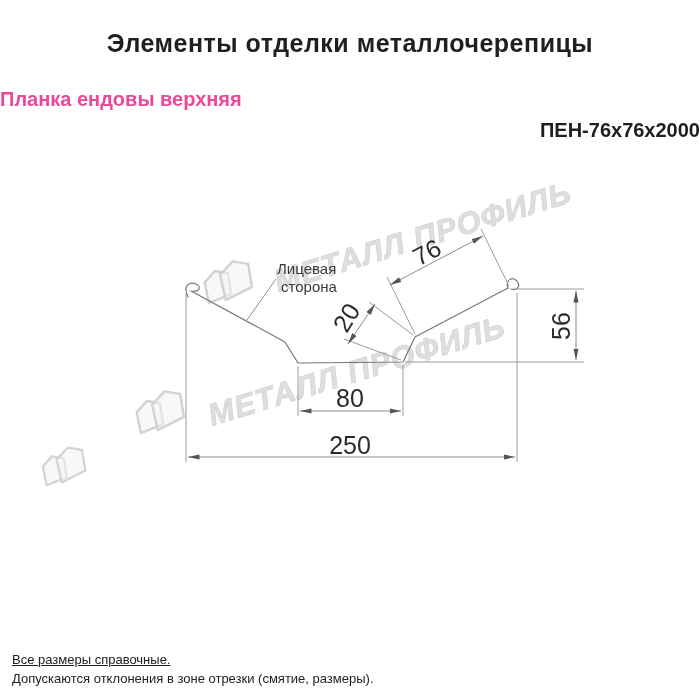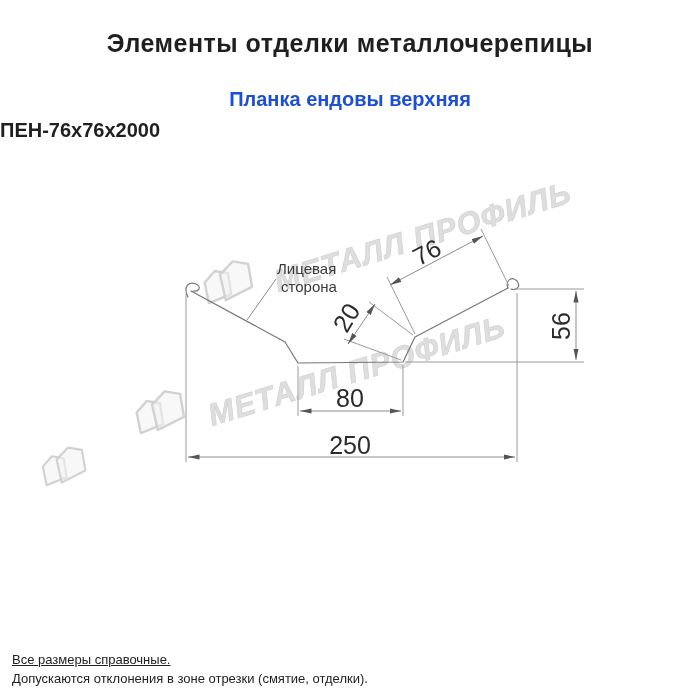--- a/index.html
+++ b/index.html
@@ -5,25 +5,25 @@
   html,body{margin:0;padding:0;background:#ffffff;}
   #stage{
     position:relative;width:700px;height:700px;background:#ffffff;overflow:hidden;
     font-family:"Liberation Sans", sans-serif;
   }
   .title{
     position:absolute;top:29px;left:0;right:0;text-align:center;
     font-size:25px;font-weight:bold;color:#1f1f1f;letter-spacing:0.5px;
   }
   .subtitle{
-    position:absolute;top:88px;left:0;right:0;text-align:center;
-    font-size:20px;font-weight:bold;color:#1d4ed8;
+    position:absolute;top:88px;left:0;right:0;text-align:left;
+    font-size:20px;font-weight:bold;color:#ec4899;
   }
   .product-code{
-    position:absolute;top:119px;left:0;right:0;text-align:left;
+    position:absolute;top:119px;left:0;right:0;text-align:right;
     font-size:20px;font-weight:bold;color:#1f1f1f;
   }
   .footer-note{
     position:absolute;left:12px;font-size:13px;color:#222222;
   }
   .note1{top:652px;text-decoration:underline;}
   .note2{top:671px;}
   svg.drawing{position:absolute;left:0;top:0;}
   .dim-text{font-size:25px;fill:#2b2b2b;}
   .label-text{font-size:15px;fill:#3a3a3a;}
@@ -123,15 +123,15 @@
     </g>
 
     <g>
       <line x1="276" y1="279" x2="247" y2="320" stroke="#8c8c8c" stroke-width="1"></line>
       <text class="label-text" x="277" y="274">Лицевая</text>
       <text class="label-text" x="281" y="292">сторона</text>
     </g>
   </svg>
 
   <div class="footer-note note1">Все размеры справочные.</div>
-  <div class="footer-note note2">Допускаются отклонения в зоне отрезки (смятие, отделки).</div>
+  <div class="footer-note note2">Допускаются отклонения в зоне отрезки (смятие, размеры).</div>
 
 </div>
 
 </body></html>

